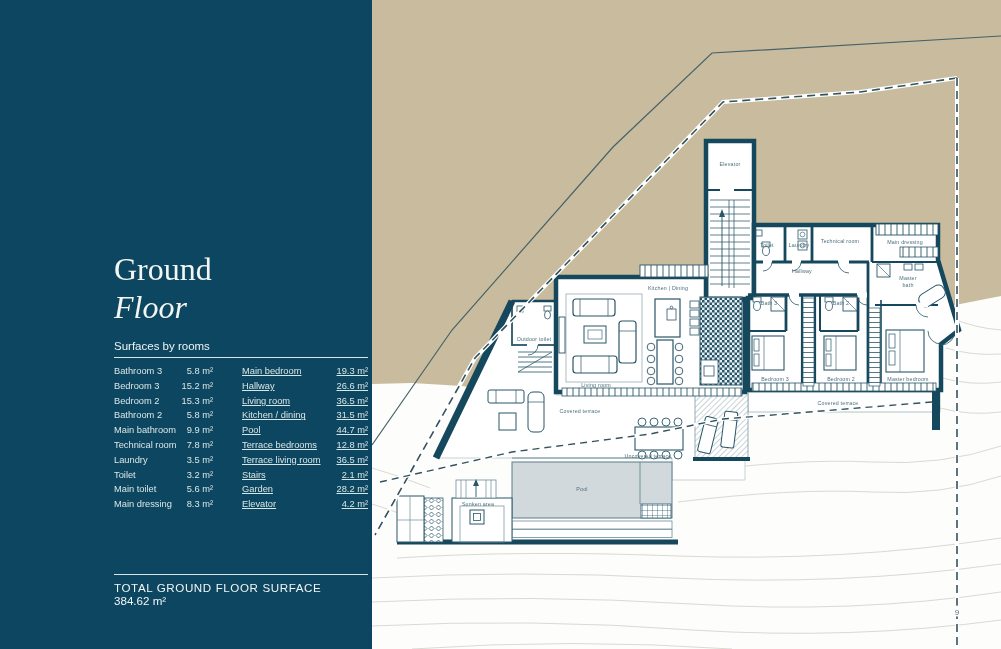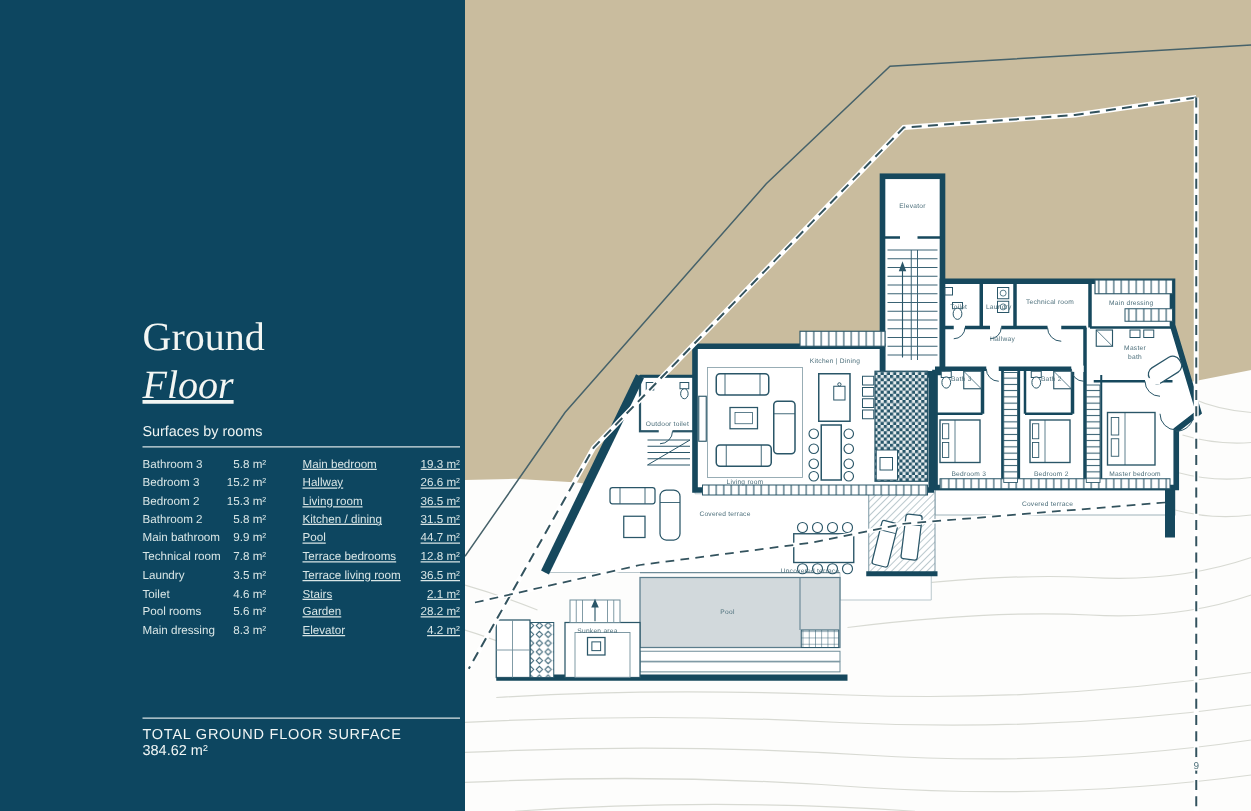--- a/index.html
+++ b/index.html
@@ -2,21 +2,21 @@
 <html><head>
 <meta charset="utf-8">
 <style>
   html,body{margin:0;padding:0;background:#e8e8e8;}
   .stage{position:relative;width:1001px;height:649px;overflow:hidden;background:#fdfdfc;
          font-family:"Liberation Sans",sans-serif;padding-left:36px;}
   
   .panel{position:absolute;left:0;top:0;width:372px;height:649px;background:#0d4660;color:#e3edec;}
   .title{position:absolute;left:114px;top:250px;font-family:"Liberation Serif",serif;
          font-size:32px;line-height:38px;color:#f3f6f3;font-weight:400;}
-  .title .t2{font-style:italic;display:block;text-decoration:underline;}
+  .title .t2{font-style:italic;display:block;}
   .section-label{position:absolute;left:114px;top:340px;font-size:11.5px;color:#eef4f3;}
   .rule{position:absolute;left:114px;width:254px;height:0;border-top:1px solid rgba(238,245,244,.9);}
   .rule.r1{top:357px;}
   .rule.r2{top:574px;}
   .rooms{position:absolute;left:114px;top:364px;width:254px;display:flex;font-size:9.3px;color:#d9e6e6;}
   .colA{width:99px;}
   .colB{width:126px;margin-left:29px;text-decoration:underline;}
   .rrow{display:flex;justify-content:space-between;line-height:14.8px;}
   .summary{position:absolute;left:114px;top:526px;width:254px;font-size:11.6px;color:#eef4f3;}
   .srow{display:flex;justify-content:space-between;line-height:14.6px;}
@@ -67,24 +67,24 @@
         <div class="rrow">
             <span>Technical room</span>
             <span>7.8 m²</span>
           </div>
         <div class="rrow">
             <span>Laundry</span>
             <span>3.5 m²</span>
           </div>
         <div class="rrow">
             <span>Toilet</span>
-            <span>4.6 m²</span>
-          </div>
-        <div class="rrow">
-            <span>Pool rooms</span>
+            <span>3.2 m²</span>
+          </div>
+        <div class="rrow">
+            <span>Main toilet</span>
             <span>5.6 m²</span>
           </div>
         <div class="rrow">
             <span>Main dressing</span>
             <span>8.3 m²</span>
           </div>
       </div>
       <div class="colB">
         <div class="rrow">
             <span>Main bedroom</span>

